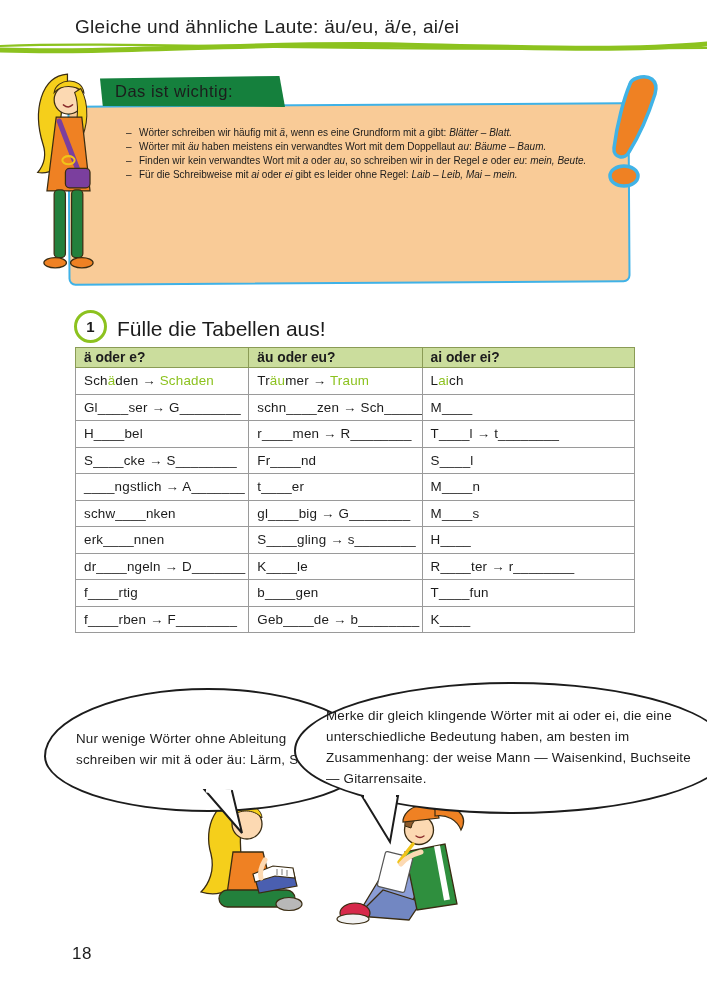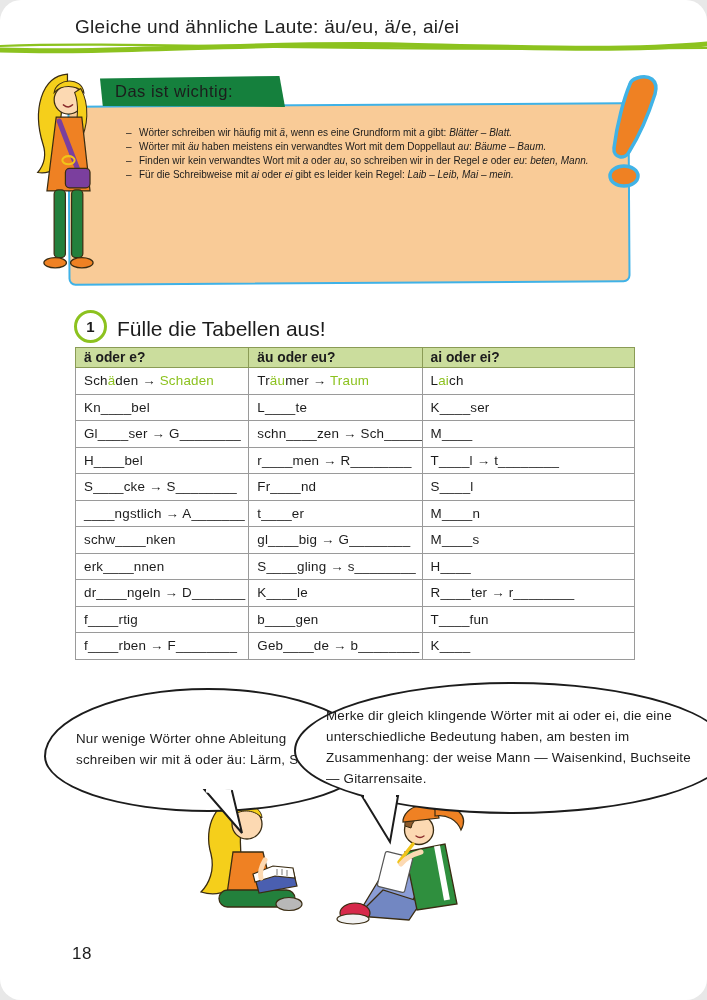--- a/index.html
+++ b/index.html
@@ -1,19 +1,19 @@
 <!DOCTYPE html>
 <html><head>
 <meta charset="utf-8">
 <style>
   html,body{margin:0;padding:0;background:#e8e8e8;}
   .page{
     position:relative;width:707px;height:1000px;margin:0 auto;
     background:#ffffff;overflow:hidden;
-    font-family:"Liberation Sans","DejaVu Sans",sans-serif;color:#1c1c1c;border-radius:21px;
+    font-family:"Liberation Sans","DejaVu Sans",sans-serif;color:#1c1c1c;
   }
   
   .title{position:absolute;left:75px;top:16px;font-size:19px;font-weight:400;
     letter-spacing:.3px;color:#222;margin:0;}
   .title-wave{position:absolute;left:0;top:38px;width:707px;height:20px;}
   
   .orange-box{position:absolute;left:68px;top:104px;width:558px;height:176px;
     background:#f9cb97;border:2.5px solid #3fb2e7;border-radius:7px;
     transform:rotate(-.35deg);}
   .wichtig-label{position:absolute;left:100px;top:76px;width:170px;height:31px;
@@ -64,22 +64,22 @@
   <svg class="title-wave" viewBox="0 0 707 20" preserveAspectRatio="none">
     <path d="M0,12 C120,16 250,4 400,7 C540,10 630,13 707,6" fill="none" stroke="#8cc21f" stroke-width="5" stroke-linecap="round"></path>
     <path d="M0,8 C140,3 300,14 707,10" fill="none" stroke="#8cc21f" stroke-width="2.2" stroke-linecap="round"></path>
   </svg>
 
   <div class="orange-box"></div>
   <div class="wichtig-label">Das ist wichtig:</div>
   <ul class="bullets" id="bullets">
       <li><span>Wörter schreiben wir häufig mit </span><span class="it">ä</span><span>, wenn es eine Grundform mit </span><span class="it">a</span><span> gibt: </span><span class="it">Blätter – Blatt.</span></li>
       <li><span>Wörter mit </span><span class="it">äu</span><span> haben meistens ein verwandtes Wort mit dem Doppellaut </span><span class="it">au</span><span>: </span><span class="it">Bäume – Baum.</span></li>
-      <li><span>Finden wir kein verwandtes Wort mit </span><span class="it">a</span><span> oder </span><span class="it">au</span><span>, so schreiben wir in der Regel </span><span class="it">e</span><span> oder </span><span class="it">eu</span><span>: </span><span class="it">beten, Mann.</span></li>
-      <li><span>Für die Schreibweise mit </span><span class="it">ai</span><span> oder </span><span class="it">ei</span><span> gibt es leider kein Regel: </span><span class="it">Laib – Leib, Mai – mein.</span></li>
+      <li><span>Finden wir kein verwandtes Wort mit </span><span class="it">a</span><span> oder </span><span class="it">au</span><span>, so schreiben wir in der Regel </span><span class="it">e</span><span> oder </span><span class="it">eu</span><span>: </span><span class="it">mein, Beute.</span></li>
+      <li><span>Für die Schreibweise mit </span><span class="it">ai</span><span> oder </span><span class="it">ei</span><span> gibt es leider ohne Regel: </span><span class="it">Laib – Leib, Mai – mein.</span></li>
     </ul>
 
   <svg class="girl-top" viewBox="0 0 95 200">
     <path d="M46,4 C20,6 12,40 22,72 C26,84 22,94 17,100 C30,102 40,94 41,82 C38,62 38,38 46,20 Z" fill="#f5cf1b" stroke="#3a2c12" stroke-width="1.2"></path>
     <circle cx="47" cy="29" r="14" fill="#fcd9b2" stroke="#3a2c12" stroke-width="1.2"></circle>
     <path d="M33,22 C35,8 60,6 62,22 C54,14 40,14 33,22 Z" fill="#f5cf1b" stroke="#3a2c12" stroke-width="1"></path>
     <path d="M59,18 C68,34 66,56 58,70 L51,64 C57,50 57,32 53,22 Z" fill="#f5cf1b" stroke="#3a2c12" stroke-width="1"></path>
     <path d="M42,34 q5,4 9,0" fill="none" stroke="#8a2b2b" stroke-width="1.4" stroke-linecap="round"></path>
     <path d="M35,46 L60,46 L68,118 L26,118 Z" fill="#ef8123" stroke="#3a2c12" stroke-width="1.2"></path>
     <path d="M38,50 L58,102" stroke="#7b3f9e" stroke-width="5" stroke-linecap="round"></path>
@@ -112,25 +112,20 @@
           <th>ai oder ei?</th>
         </tr>
       </thead>
     <tbody id="fill-table-body">
         <tr>
           <td><span>Sch</span><span class="gr">ä</span><span>den → </span><span class="gr">Schaden</span></td>
           <td><span>Tr</span><span class="gr">äu</span><span>mer → </span><span class="gr">Traum</span></td>
           <td><span>L</span><span class="gr">ai</span><span>ch</span></td>
         </tr>
         <tr>
-          <td>Kn____bel</td>
-          <td>L____te</td>
-          <td>K____ser</td>
-        </tr>
-        <tr>
           <td>Gl____ser → G________</td>
           <td>schn____zen → Sch_____</td>
           <td>M____</td>
         </tr>
         <tr>
           <td>H____bel</td>
           <td>r____men → R________</td>
           <td>T____l → t________</td>
         </tr>
         <tr>

